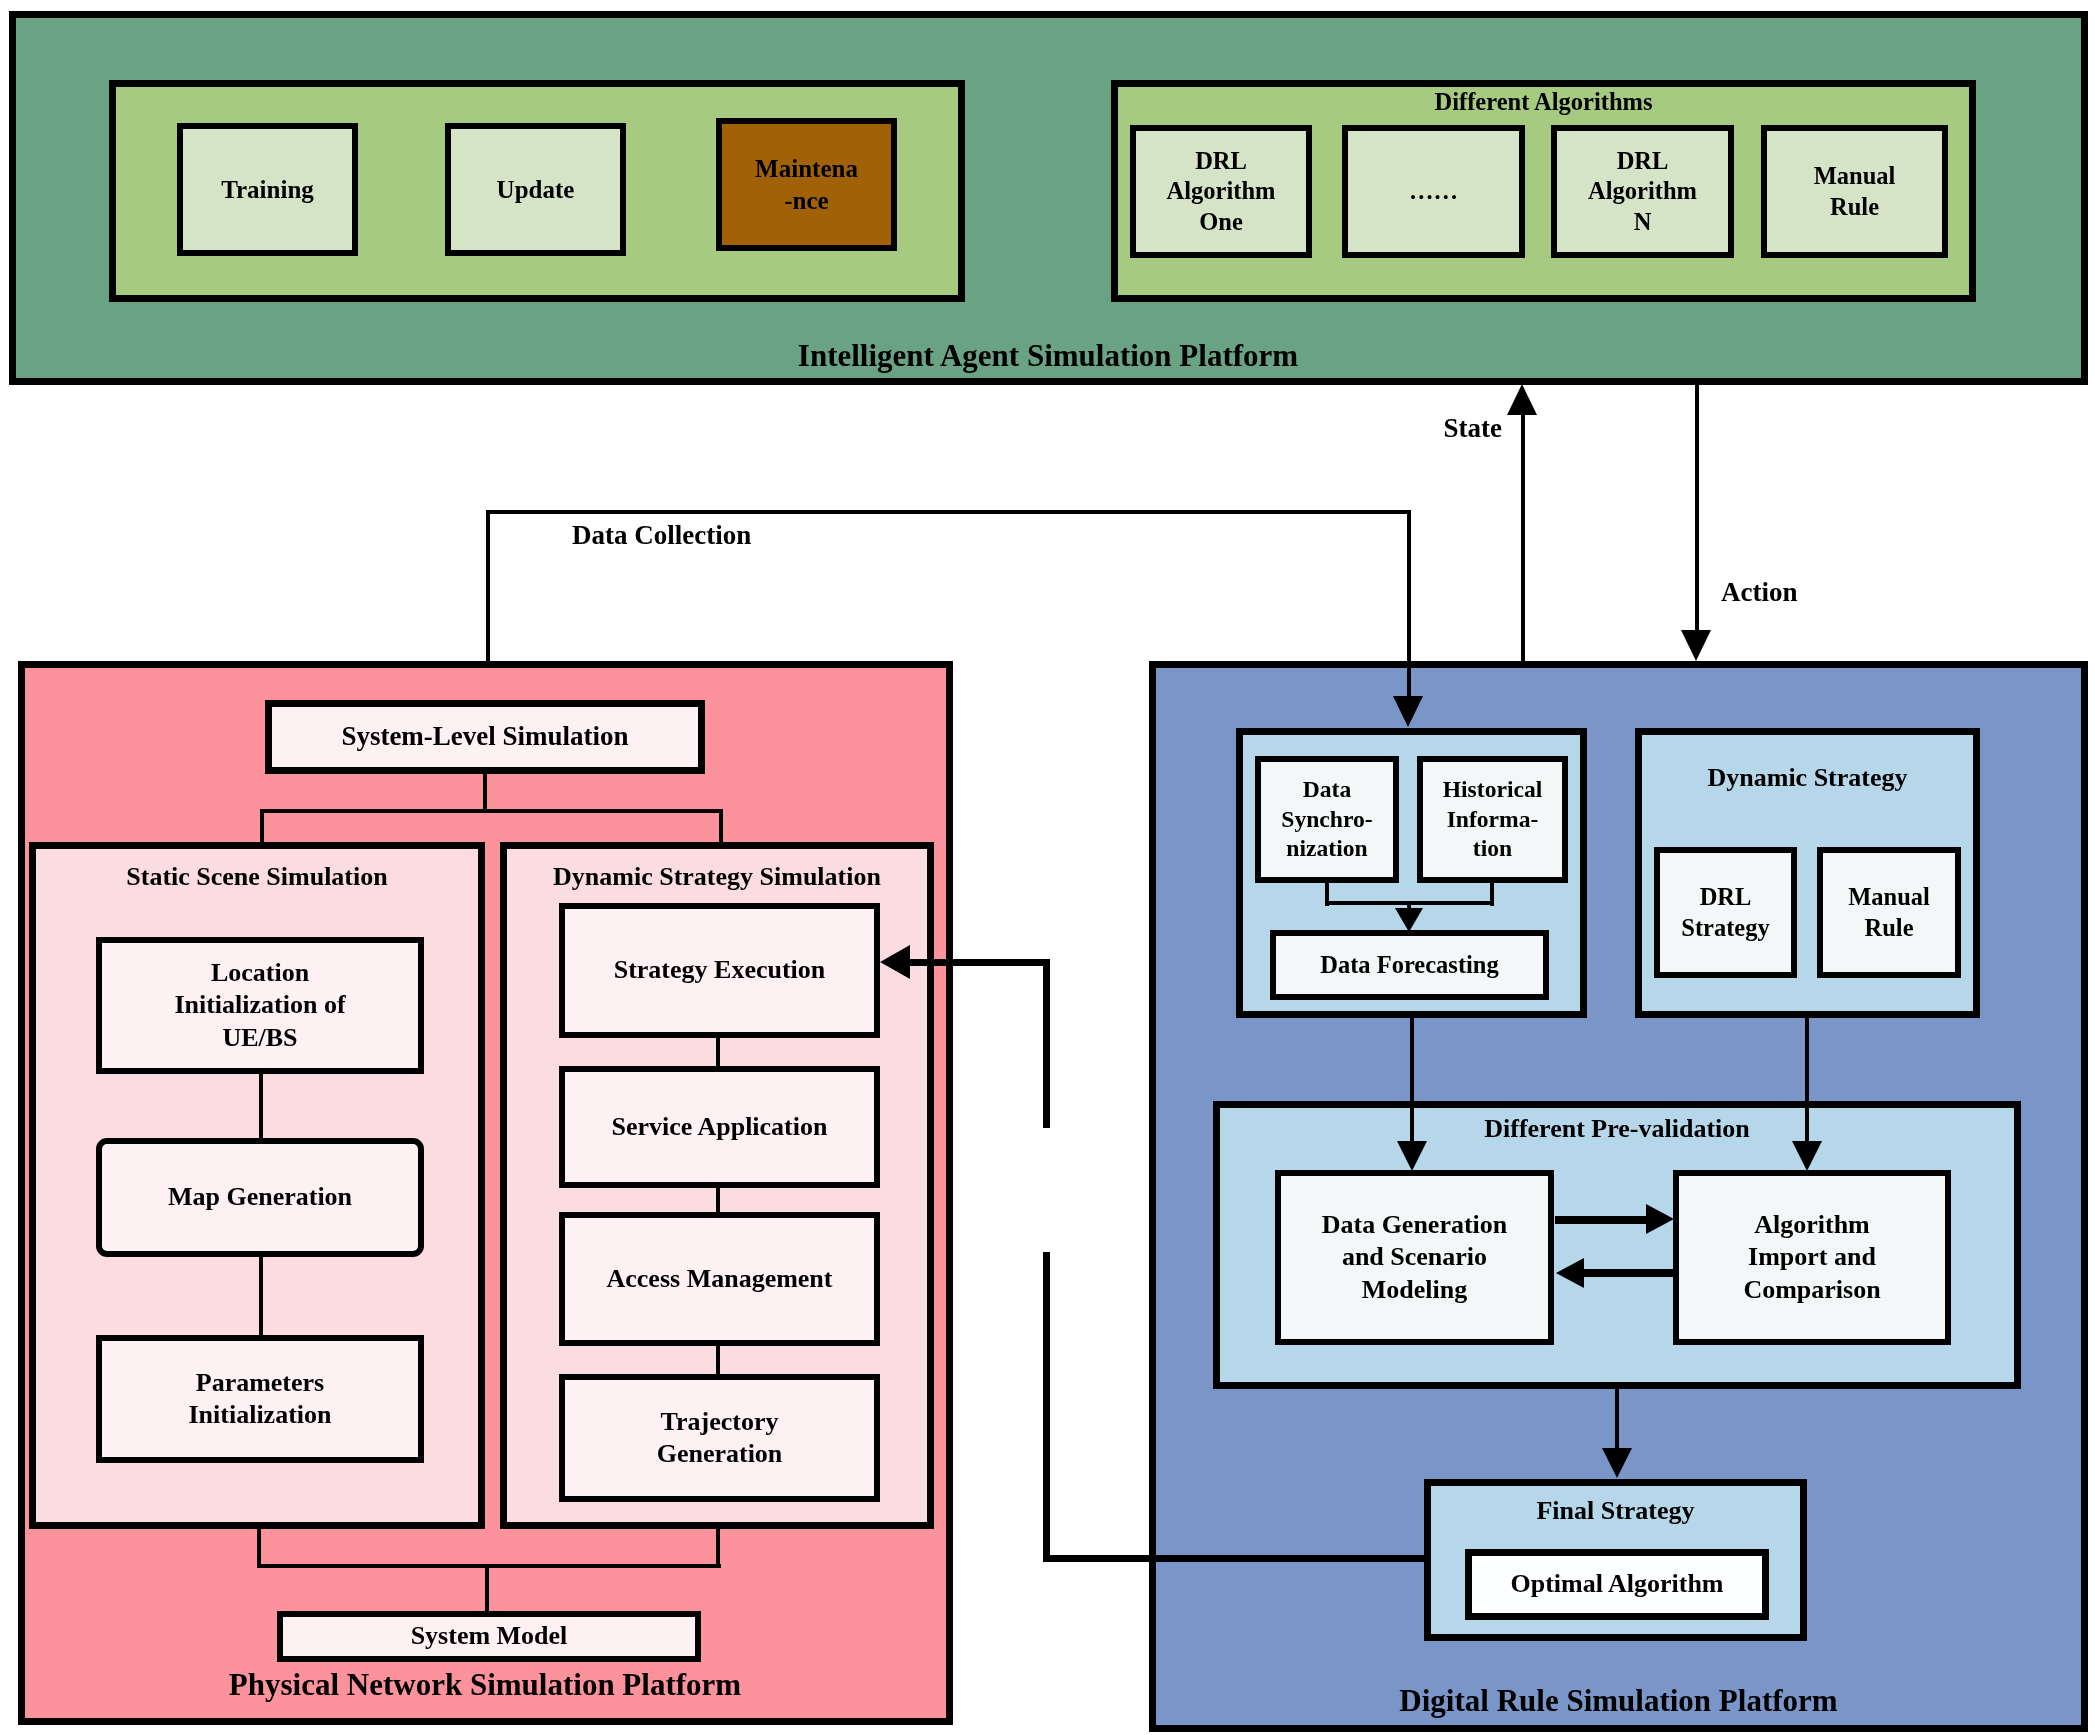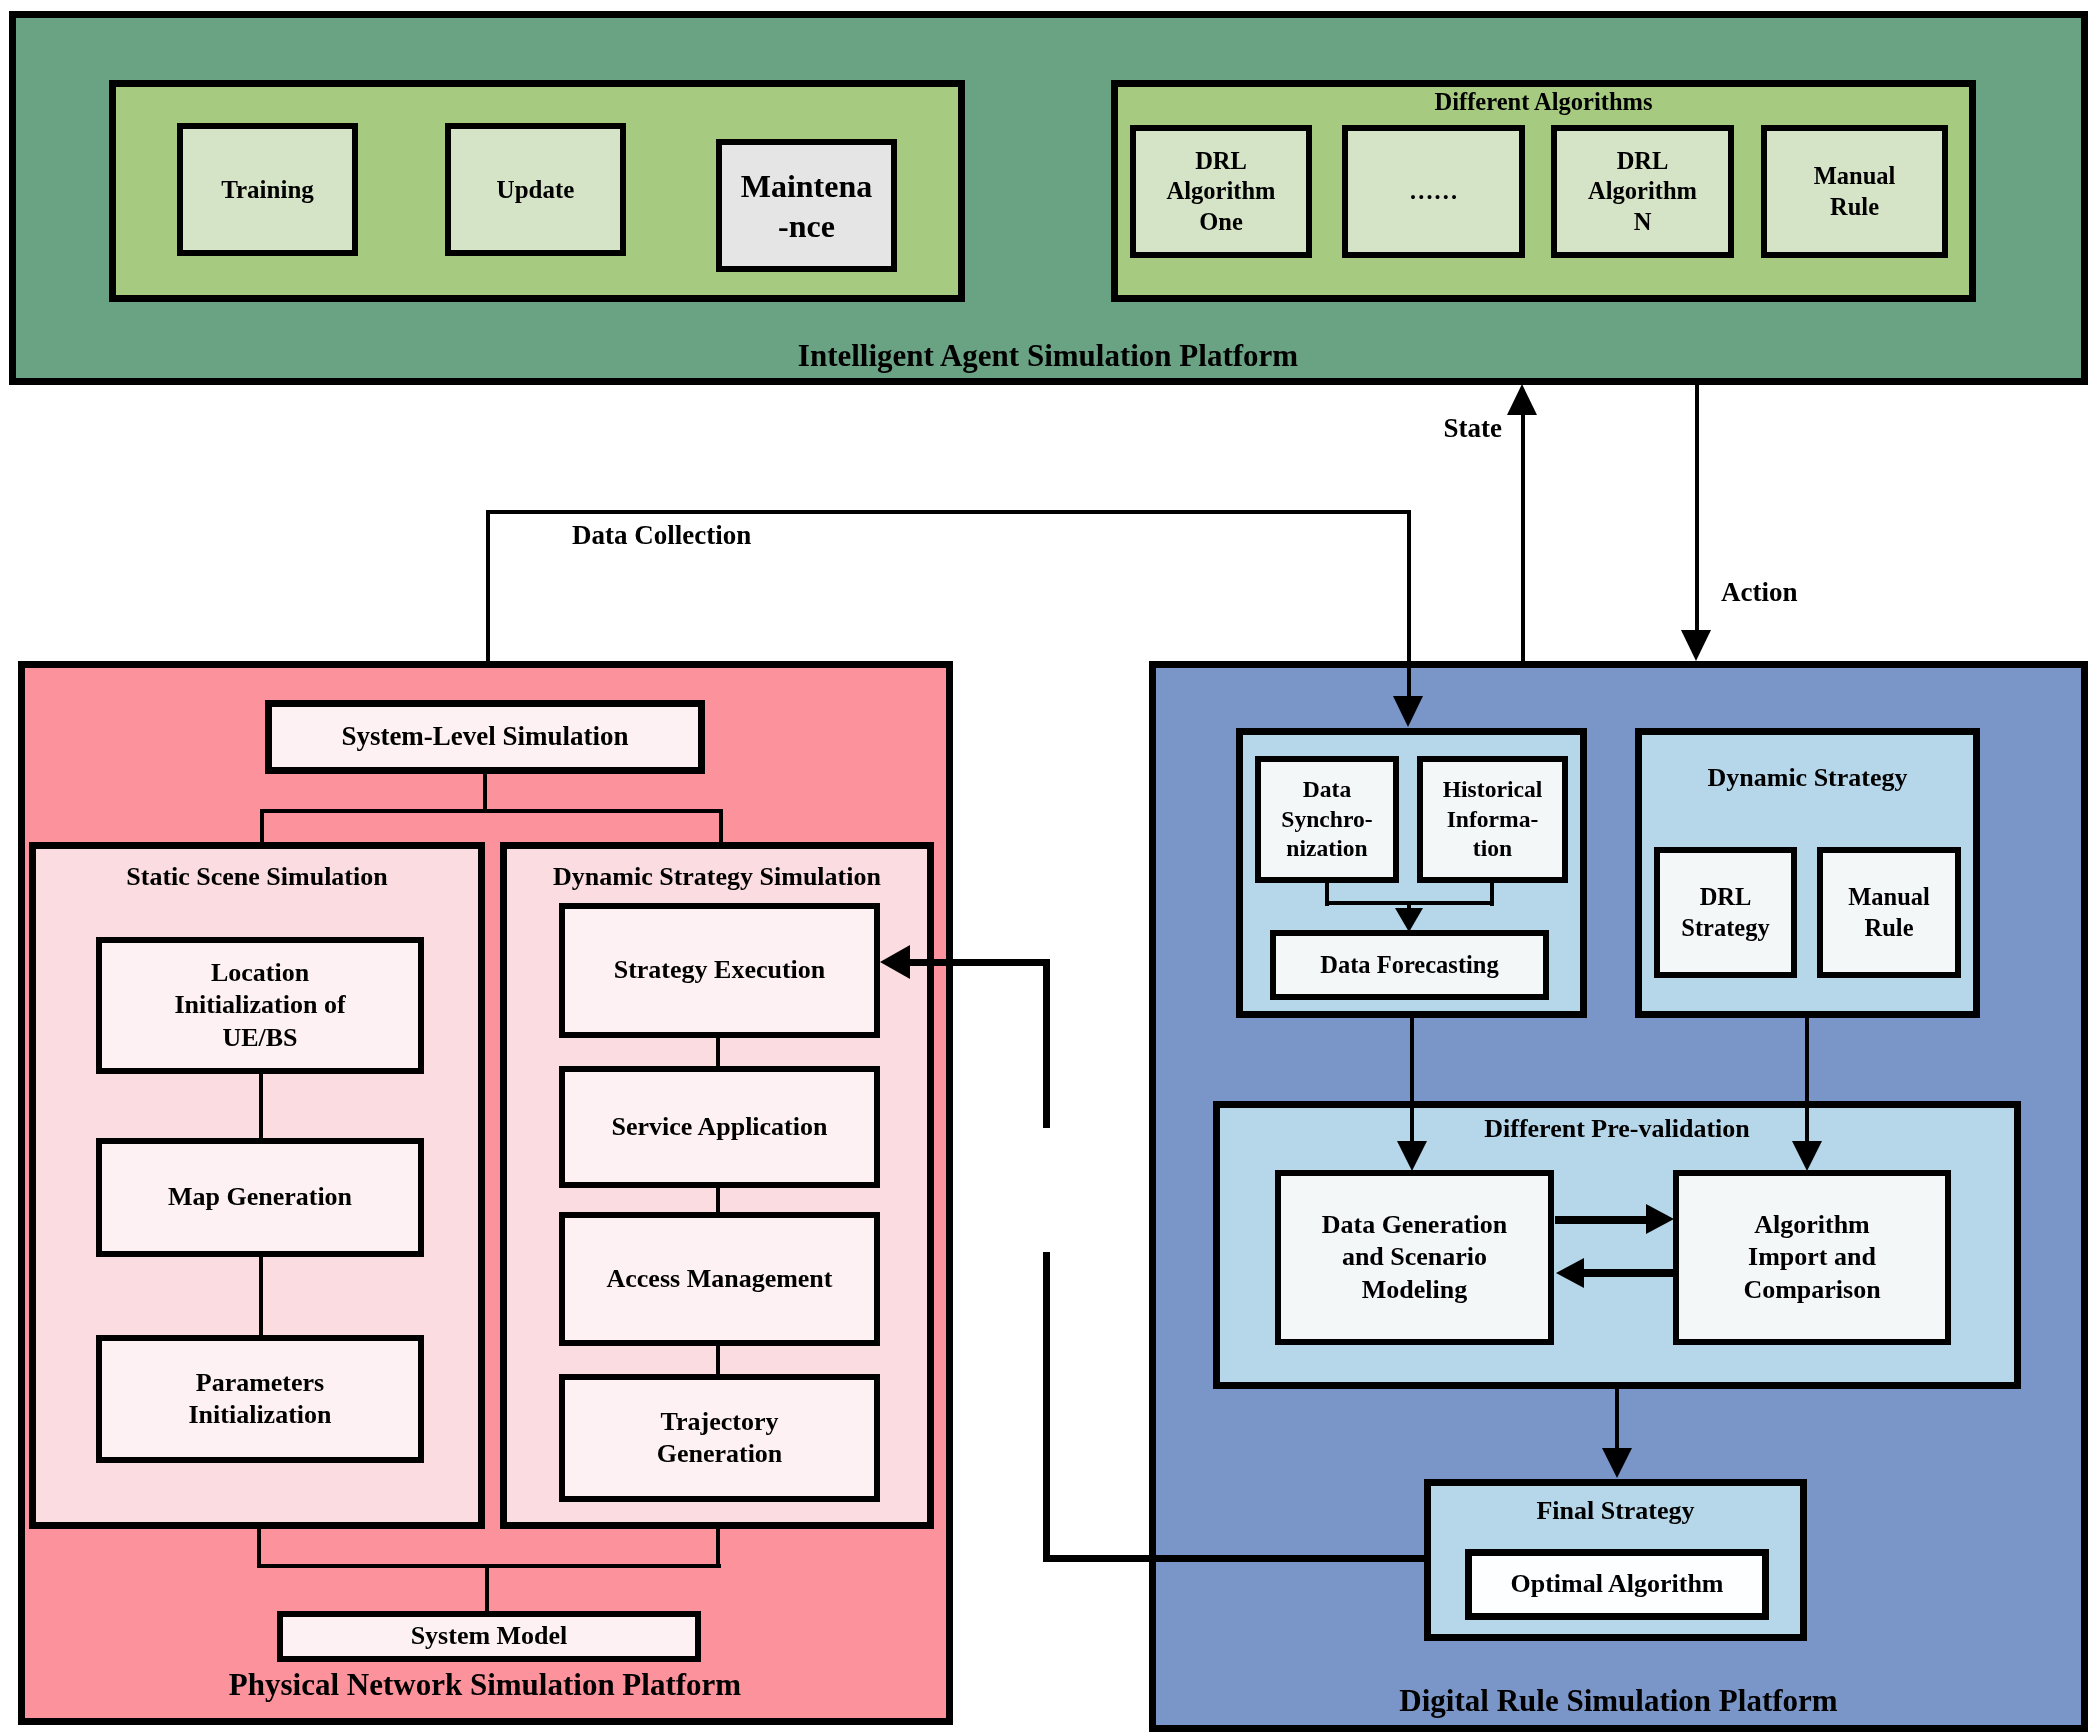--- a/index.html
+++ b/index.html
@@ -31,21 +31,21 @@
 <body>
 
 <div id="canvas">
 
   <div class="plat z1" style="left:8.7px;top:10.5px;width:2079px;height:374px;background:#6AA284;"></div>
   <div class="lbl z5" style="left:358px;top:337px;width:1380px;font-size:31px;">Intelligent Agent Simulation Platform</div>
 
   <div class="cont z2" style="left:109px;top:80px;width:856px;height:222px;background:#A6CB80;"></div>
   <div class="box z3" style="left:177px;top:123px;width:181px;height:133px;background:#D5E3C6;font-size:25px;">Training</div>
   <div class="box z3" style="left:445px;top:123px;width:181px;height:133px;background:#D5E3C6;font-size:25px;">Update</div>
-  <div class="box z3" style="left:716px;top:139px;width:181px;height:133px;background:#e5e5e5;font-size:32px;">Maintena
+  <div class="box z3" style="left:716px;top:118px;width:181px;height:133px;background:#a16207;font-size:25px;">Maintena
 -nce</div>
 
   <div class="cont z2" style="left:1111px;top:80px;width:865px;height:222px;background:#A6CB80;"></div>
   <div class="lbl z3" style="left:1111px;top:87px;width:865px;font-size:24.5px;">Different Algorithms</div>
   <div class="box z3" style="left:1130px;top:125px;width:182px;height:133px;background:#D5E3C6;font-size:24.5px;">DRL
 Algorithm
 One</div>
   <div class="box z3" style="left:1342px;top:125px;width:183px;height:133px;background:#D5E3C6;font-size:24.5px;">……</div>
   <div class="box z3" style="left:1551px;top:125px;width:183px;height:133px;background:#D5E3C6;font-size:24.5px;">DRL
 Algorithm
@@ -75,21 +75,21 @@
   <div class="hl z4" style="left:260px;top:809px;width:463px;height:4.4px;"></div>
   <div class="vl z4" style="left:260px;top:809px;width:4.4px;height:35px;"></div>
   <div class="vl z4" style="left:719px;top:809px;width:4.4px;height:35px;"></div>
 
   <div class="cont z2" style="left:29px;top:842px;width:456px;height:687px;background:#FBDDE1;"></div>
   <div class="lbl z3" style="left:29px;top:861px;width:456px;font-size:26px;">Static Scene Simulation</div>
   <div class="box z3" style="left:96px;top:937px;width:328px;height:137px;background:#FEF1F3;font-size:26px;">Location
 Initialization of
 UE/BS</div>
   <div class="vl z4" style="left:259px;top:1074px;width:4.4px;height:64px;"></div>
-  <div class="box z3" style="left:96px;top:1138px;width:328px;height:119px;background:#FEF1F3;font-size:26px;">Map Generation</div>
+  <div class="box z3" style="left:96px;top:1138px;width:328px;height:119px;background:#FEF1F3;font-size:26px;border-radius:11px;">Map Generation</div>
   <div class="vl z4" style="left:259px;top:1257px;width:4.4px;height:78px;"></div>
   <div class="box z3" style="left:96px;top:1335px;width:328px;height:128px;background:#FEF1F3;font-size:26px;">Parameters
 Initialization</div>
 
   <div class="cont z2" style="left:500px;top:842px;width:434px;height:687px;background:#FBDDE1;"></div>
   <div class="lbl z3" style="left:500px;top:861px;width:434px;font-size:26px;">Dynamic Strategy Simulation</div>
   <div class="box z3" style="left:559px;top:903px;width:321px;height:135px;background:#FEF1F3;font-size:26px;">Strategy Execution</div>
   <div class="vl z4" style="left:716px;top:1038px;width:4.4px;height:28px;"></div>
   <div class="box z3" style="left:559px;top:1066px;width:321px;height:122px;background:#FEF1F3;font-size:26px;">Service Application</div>
   <div class="vl z4" style="left:716px;top:1188px;width:4.4px;height:24.5px;"></div>

